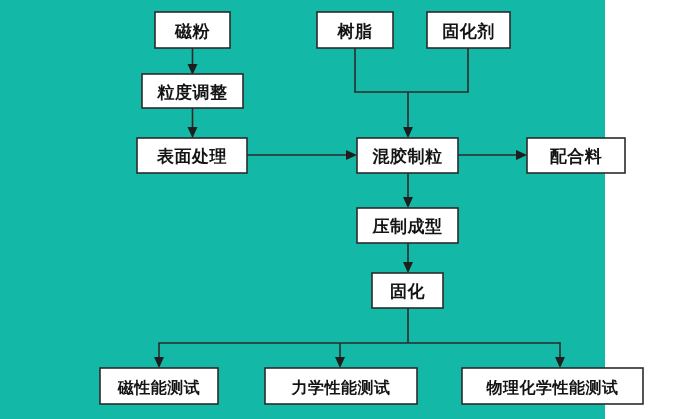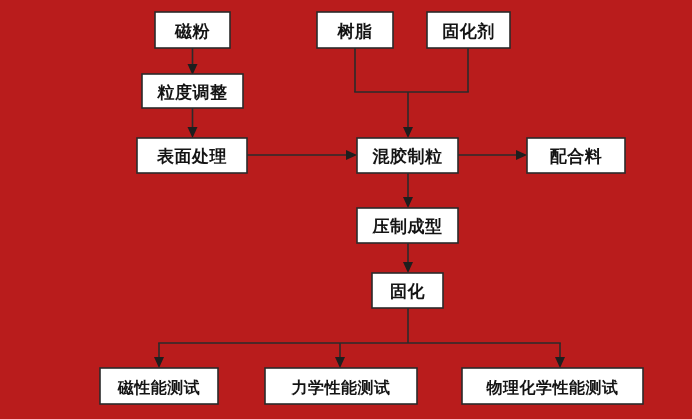--- a/index.html
+++ b/index.html
@@ -8,23 +8,23 @@
     background: #ffffff;
   }
   body {
     width: 692px;
     height: 419px;
     overflow: hidden;
     font-family: "DejaVu Sans", "Liberation Sans", sans-serif;
   }
   #flowchart-root {
     position: relative;
-    width: 692px;
+    width: 605px;
     height: 419px;
-    background: #b91c1c;
+    background: #14b8a6;
   }
   svg#flow-svg {
     position: absolute;
     top: 0;
     left: 0;
     width: 692px;
     height: 419px;
     display: block;
   }
   .node-rect {

